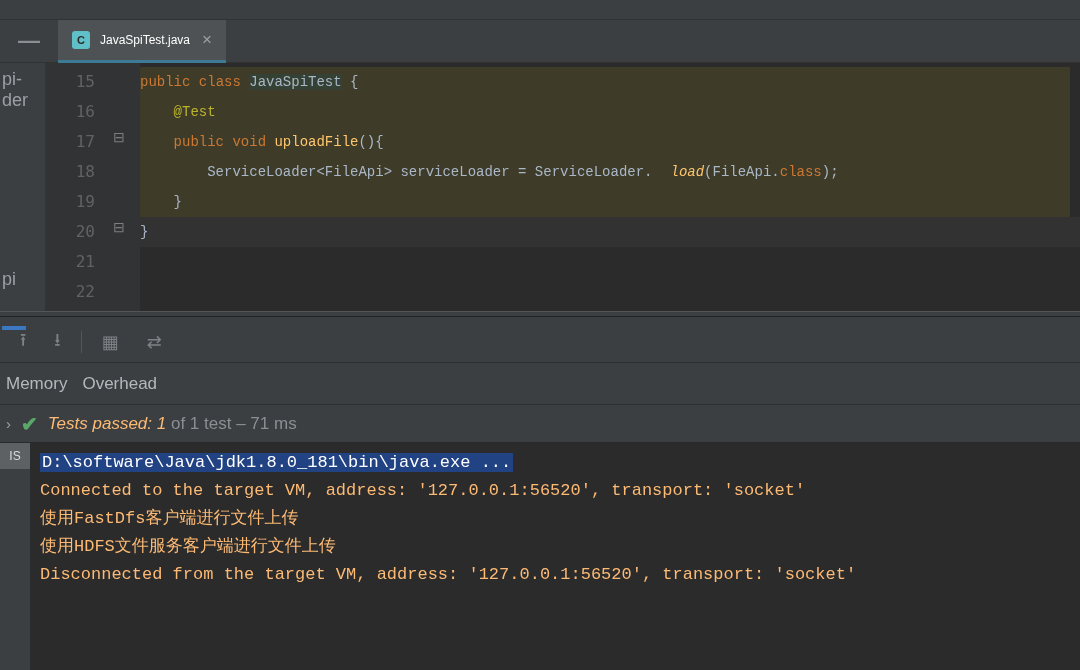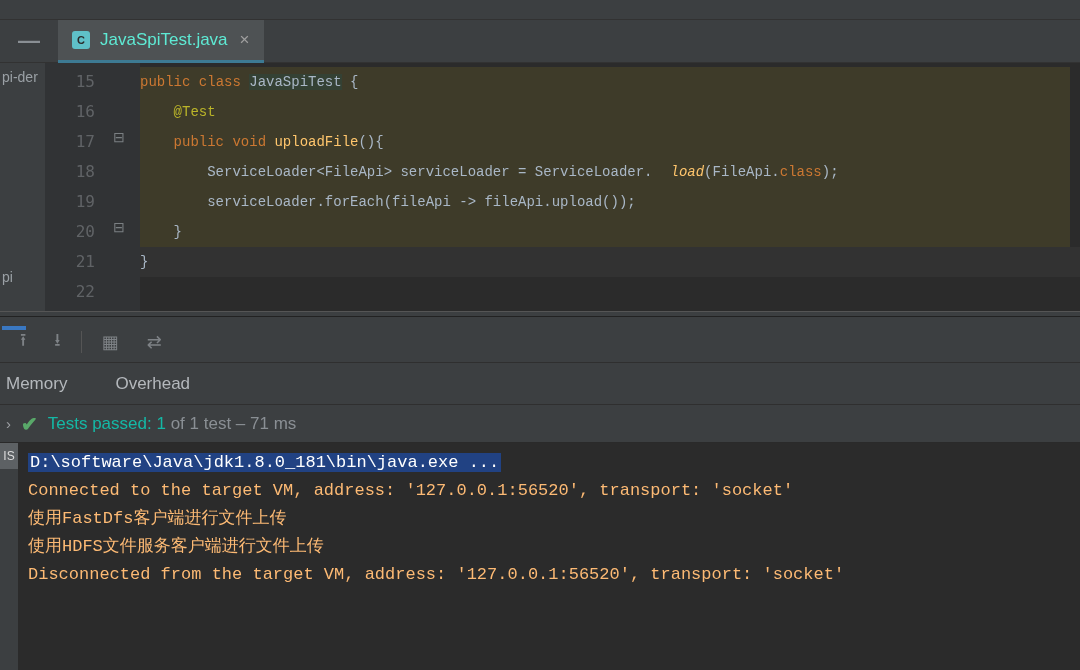--- a/index.html
+++ b/index.html
@@ -48,40 +48,40 @@
       border-radius: 3px;
       position: relative;
       display: flex;
       align-items: center;
       justify-content: center;
       color: #2b2b2b;
       font-size: 11px;
       font-weight: bold;
     }
     .tab-label {
-      color: #5eead4;
-      font-size: 17px;
+      color: #ffffff;
+      font-size: 12px;
     }
     .tab-close {
       color: #a0a0a0;
       font-size: 17px;
       cursor: pointer;
       margin-left: 2px;
     }
     .editor-area {
       display: flex;
       height: 248px;
       background: #2b2b2b;
       position: relative;
     }
     .side-stub {
       width: 45px;
       background: #3c3f41;
       color: #9aa0a5;
-      font-size: 14px;
+      font-size: 18px;
       padding-top: 6px;
       padding-left: 2px;
     }
     .side-stub .stub1 { height: 200px; }
     .gutter {
       width: 60px;
       background: #313335;
       text-align: right;
       padding-right: 10px;
       padding-top: 4px;
@@ -172,47 +172,47 @@
       width: 1px;
       height: 22px;
       background: #555;
       margin: 0 -8px;
     }
     .subtabs {
       height: 42px;
       background: #3c3f41;
       display: flex;
       align-items: center;
-      gap: 48px;
+      gap: 15px;
       padding-left: 6px;
       font-size: 17px;
       color: #b4b8bc;
       border-bottom: 1px solid #2f2f2f;
     }
     .status-row {
       height: 38px;
       background: #3c3f41;
       display: flex;
       align-items: center;
       padding-left: 6px;
       gap: 10px;
       font-size: 17px;
       border-bottom: 1px solid #2a2a2a;
     }
     .chev { color: #9da0a4; font-size: 15px; }
     .check-ico { color: #59a869; font-size: 20px; font-weight: bold; }
-    .status-strong { color: #14b8a6; }
+    .status-strong { color: #fdba74; font-style: italic; }
     .status-dim { color: #8a8f94; text-align: right; }
     .console-area {
       display: flex;
       height: calc(670px - 20px - 43px - 248px - 6px - 4px - 42px - 42px - 38px);
       background: #2b2b2b;
     }
     .console-leftnav {
-      width: 18px;
+      width: 30px;
       background: #3c3f41;
       position: relative;
     }
     .console-leftnav .nav-pill {
       position: absolute;
       top: 0;
       left: 0;
       right: 0;
       height: 26px;
       background: #5d6164;
@@ -269,21 +269,20 @@
   <div class="fold-col">
     <span class="fold-handle" style="top:66px">⊟</span>
     <span class="fold-handle" style="top:156px">⊟</span>
   </div>
   <div class="code-col">
     <div class="code-hl"></div>
     <div class="line"><span class="kw">public</span> <span class="kw">class</span> <span class="cls" style="background:#344134">JavaSpiTest</span><span class="punc"> {</span></div>
     <div class="line">    <span class="ann">@Test</span></div>
     <div class="line">    <span class="kw">public</span> <span class="kw">void</span> <span class="mth">uploadFile</span><span class="punc">(){</span></div>
     <div class="line">        <span class="id">ServiceLoader&lt;FileApi&gt; serviceLoader = ServiceLoader.</span><span class="stat">load</span><span class="id">(FileApi.</span><span class="kw">class</span><span class="id">);</span></div>
-    <div class="line">        <span class="id">serviceLoader.forEach(fileApi -&gt; fileApi.upload());</span></div>
     <div class="line">    <span class="punc">}</span></div>
     <div class="line"><span class="caret-bg"><span class="punc">}</span></span></div>
     <div class="line"></div>
   </div>
 </div>
 
 <div class="splitter"></div>
 <div class="tab-ind"><span></span></div>
 
 <div class="runtool">

